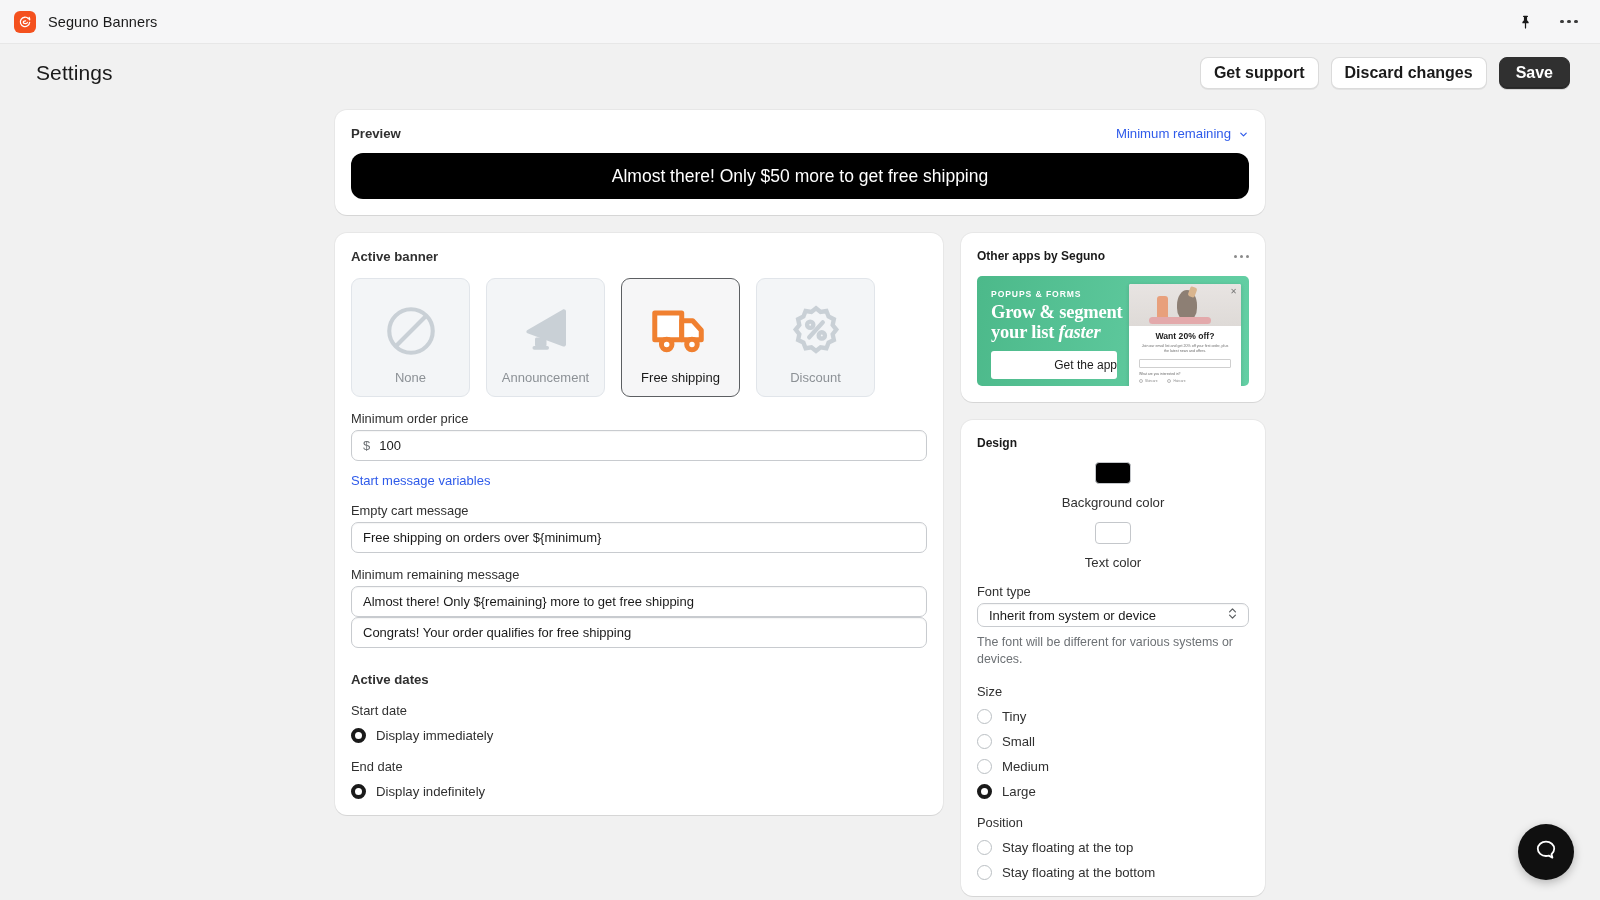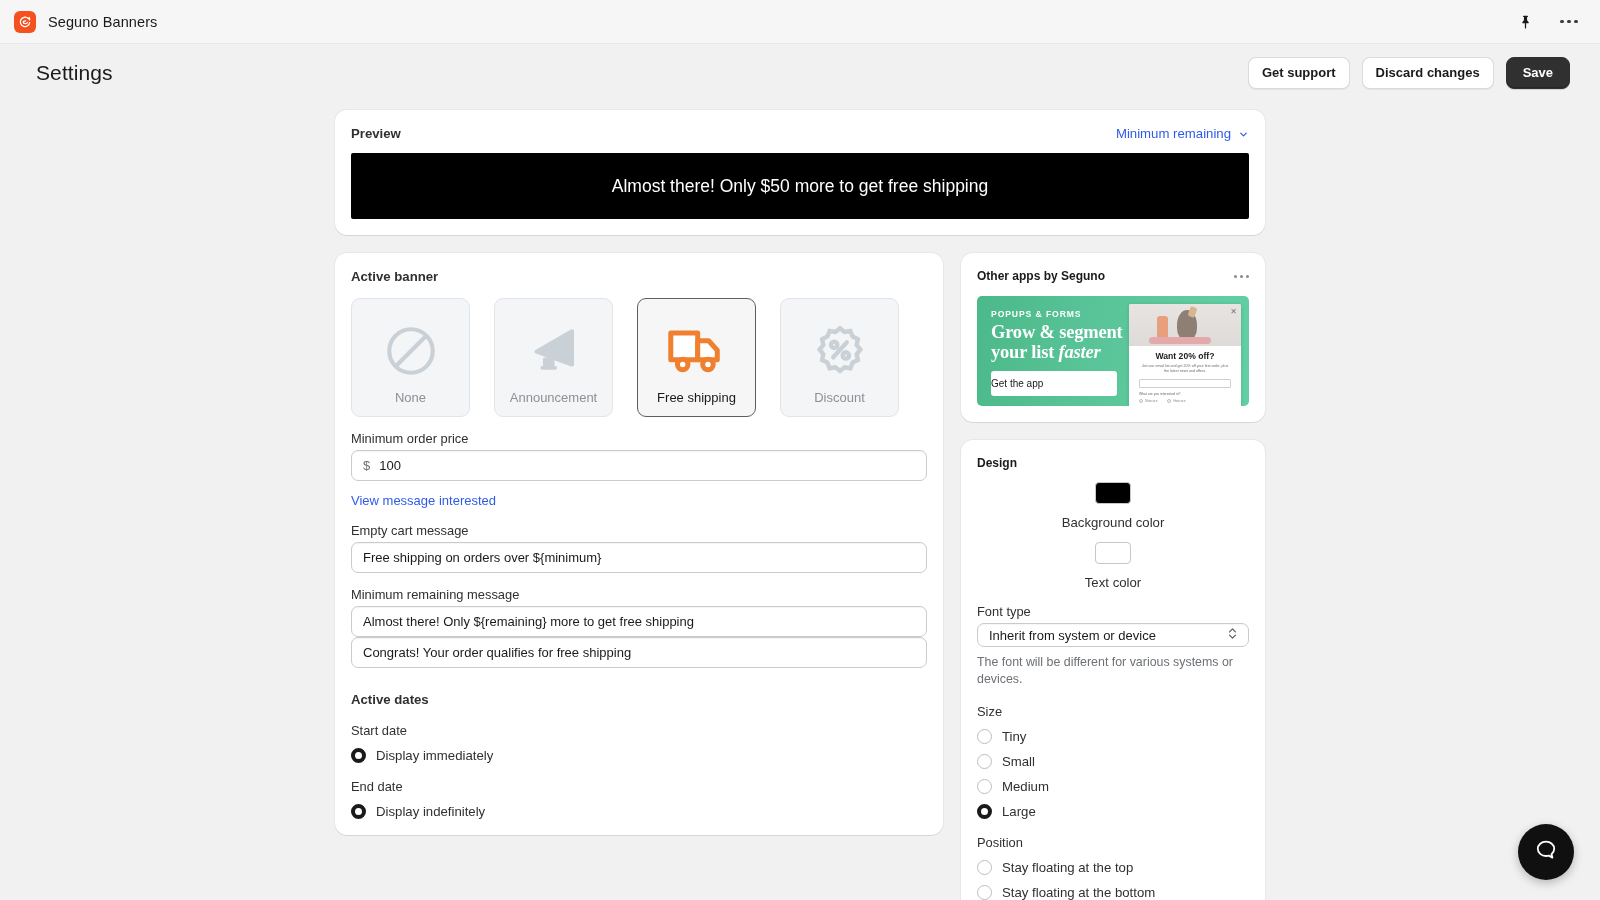--- a/index.html
+++ b/index.html
@@ -44,21 +44,21 @@
 
   
   .pagehead {
     height: 58px; display: flex; align-items: center;
     padding: 0 30px 0 36px;
   }
   .page-title { font-size: 21px; color: #1a1a1a; font-weight: 400; letter-spacing: .1px; }
   .head-actions { margin-left: auto; display: flex; align-items: center; gap: 12px; }
   .btn {
     font-family: inherit;
-    font-size: 13px; font-weight: 600;
+    font-size: 16px; font-weight: 600;
     border-radius: 8px; padding: 7px 13px;
     border: 1px solid rgba(0,0,0,.14);
     background: #fff; color: #1a1a1a; cursor: pointer;
     box-shadow: 0 1px 0 rgba(0,0,0,.06);
     white-space: nowrap; line-height: 16px;
   }
   .btn-primary {
     background: #303030; color: #fff;
     border: 1px solid #303030;
     box-shadow: inset 0 -1px 0 rgba(0,0,0,.2), 0 1px 0 rgba(0,0,0,.12);
@@ -81,27 +81,27 @@
   
   .preview-head { display: flex; align-items: center; margin-bottom: 12px; }
   .preview-label { font-size: 13.2px; color: #303030; font-weight: 600; }
   .preview-select {
     margin-left: auto; display: flex; align-items: center; gap: 7px;
     color: #2f5bea; font-size: 13.2px; cursor: pointer;
   }
   .chev { width: 11px; height: 11px; }
   .preview-banner {
     background: #000; color: #fff;
-    height: 66px; display: flex; align-items: center; justify-content: center;
-    font-size: 17.5px; border-radius: 2px;
+    height: 46px; display: flex; align-items: center; justify-content: center;
+    font-size: 17.5px; border-radius: 12px;
   }
 
   
   .section-title { font-size: 13.2px; font-weight: 600; color: #303030; }
-  .tiles { display: flex; gap: 24px; margin-top: 14px; }
+  .tiles { display: flex; gap: 16px; margin-top: 14px; }
   .tile {
     width: 119px; height: 119px; border-radius: 9px;
     background: #f3f5f7; border: 1px solid #e1e5ea;
     display: flex; flex-direction: column; align-items: center;
     justify-content: flex-end; padding-bottom: 11px; cursor: pointer;
     position: relative;
   }
   .tile.selected {
     background: #f6f6f7; border: 1.6px solid #5c5f62;
   }
@@ -150,21 +150,21 @@
   .promo-left { padding: 13px 0 0 14px; width: 168px; }
   .promo-kicker { color: #fff; font-size: 8.6px; font-weight: 700; letter-spacing: .9px; }
   .promo-h {
     color: #fff; font-family: "Liberation Serif", serif;
     font-size: 18.5px; font-weight: 700; line-height: 20px; margin-top: 3px;
     letter-spacing: -.2px;
   }
   .promo-h em { font-style: italic; }
   .promo-btn {
     margin-top: 9px; background: #fff; color: #1a1a1a;
-    border-radius: 3px; font-size: 10px; text-align: left;
+    border-radius: 3px; font-size: 12px; text-align: right;
     padding: 7px 0; width: 126px; cursor: pointer;
   }
   .promo-right {
     position: absolute; right: 8px; top: 8px;
     width: 112px; height: 104px; background: #fff;
     border-radius: 2px; overflow: hidden;
     box-shadow: 0 1px 4px rgba(0,0,0,.14);
   }
   .promo-img {
     height: 42px; background: linear-gradient(180deg,#e8e4e2,#dedad7);
@@ -317,21 +317,21 @@
               <span class="tile-label">Discount</span>
             </div>
           </div>
 
           <div class="field-label">Minimum order price</div>
           <div class="input">
             <span class="prefix">$</span>
             <span>100</span>
           </div>
 
-          <a class="link">View message interested</a>
+          <a class="link">Start message variables</a>
 
           <div class="field-label">Empty cart message</div>
           <div class="input">
             <span>Free shipping on orders over ${minimum}</span>
           </div>
 
           <div class="field-label">Minimum remaining message</div>
           <div class="input">
             <span>Almost there! Only ${remaining} more to get free shipping</span>
           </div>

